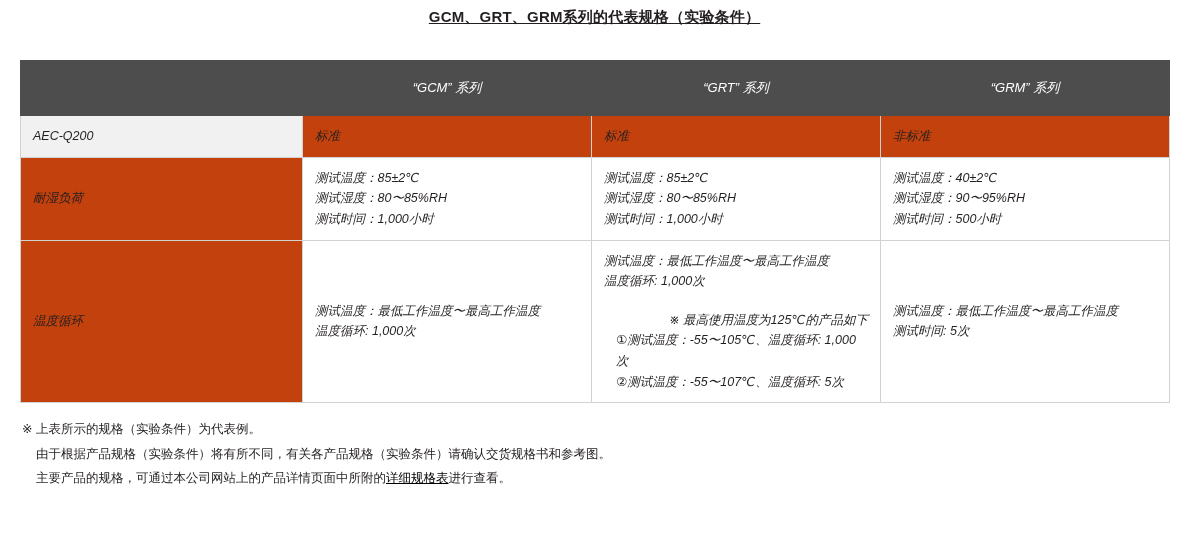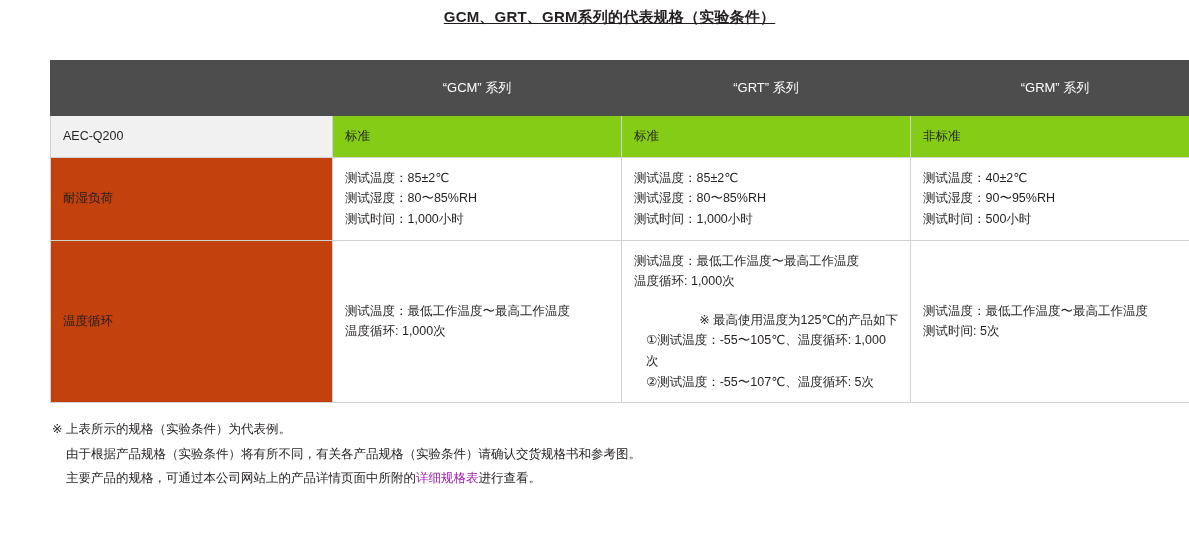--- a/index.html
+++ b/index.html
@@ -14,33 +14,33 @@
     color: #231f20;
     font-size: 13px;
     position: relative;
     overflow: hidden;
   }
   .page {
     width: 1189px;
     height: 404px;
     position: relative;
     box-sizing: border-box;
-    padding-left: 30px;
   }
   .title {
     text-align: center;
     font-size: 15px;
     font-weight: bold;
     color: #231f20;
     text-decoration: underline;
     padding-top: 8px;
     letter-spacing: 0.2px;
   }
   .table-wrap {
     margin: 33px 20px 0 20px;
+    font-style: italic;
   }
   table.spec {
     border-collapse: collapse;
     width: 1149px;
     table-layout: fixed;
     border: 1px solid #b9b9b9;
   }
   table.spec th, table.spec td {
     border: 1px solid #d2d2d2;
     vertical-align: middle;
@@ -55,21 +55,21 @@
     text-align: center;
     font-size: 13px;
     height: 30px;
     border-color: #4d4d4d;
     padding: 12px 10px;
   }
   table.spec thead th.blank {
     background: #4d4d4d;
   }
   tr.aec td {
-    background: #84cc16;
+    background: #c2410c;
     height: 16px;
     padding-top: 10px;
     padding-bottom: 10px;
   }
   td.rowhead {
     background: #c2410c;
     padding-left: 14px;
   }
   tr.aec td.rowhead {
     background: #f1f1f1;
@@ -102,21 +102,22 @@
     line-height: 1.95;
     color: #231f20;
   }
   .footnotes .fn-line {
     white-space: nowrap;
   }
   .footnotes .indent {
     padding-left: 14px;
   }
   .link {
-    color: #a21caf;
+    color: #000000;
+    text-decoration: underline;
     cursor: pointer;
   }
   .col-first { width: 282px; }
   .col-series { width: 289px; }
 </style>
 </head>
 <body>
 
 <div class="page">
 

